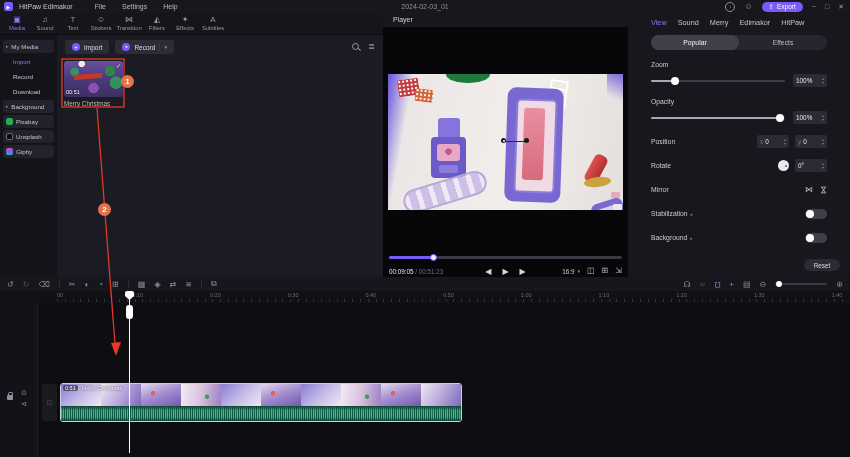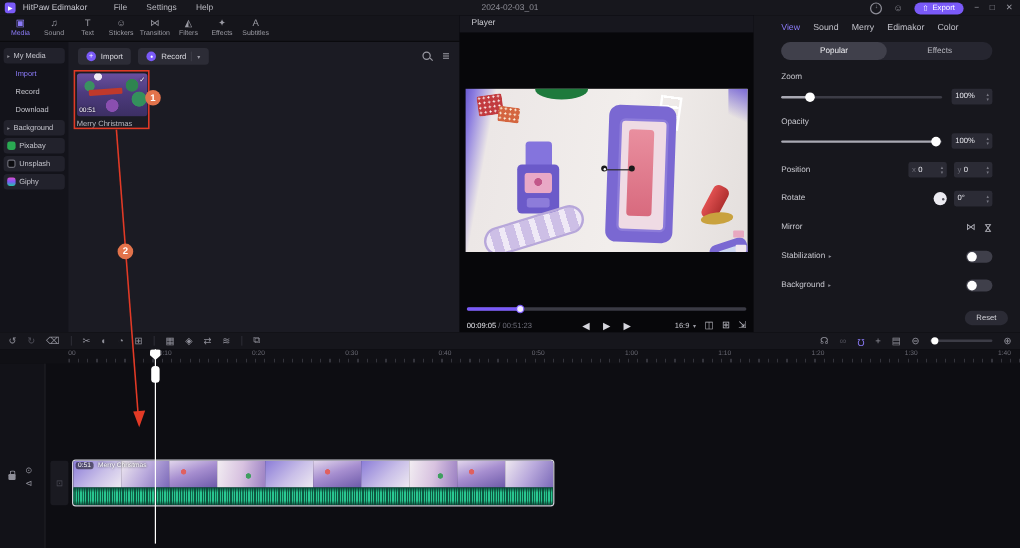--- a/index.html
+++ b/index.html
@@ -409,21 +409,21 @@
       </span>
     </div>
   </div>
 
   <div class="props">
     <div class="prop-tabs" id="prop-tabs">
         <span class="tab active">View</span>
         <span class="tab">Sound</span>
         <span class="tab">Merry</span>
         <span class="tab">Edimakor</span>
-        <span class="tab">Color</span>
+        <span class="tab">HitPaw</span>
       </div>
     <div class="seg" id="prop-seg">
         <span class="segment active">Popular</span>
         <span class="segment">Effects</span>
       </div>
 
     <div class="plabel prop-slider-label">Zoom</div>
     <div class="slider-row">
       <div class="track" style="--p: 18%;">
           <div class="knob"></div>

